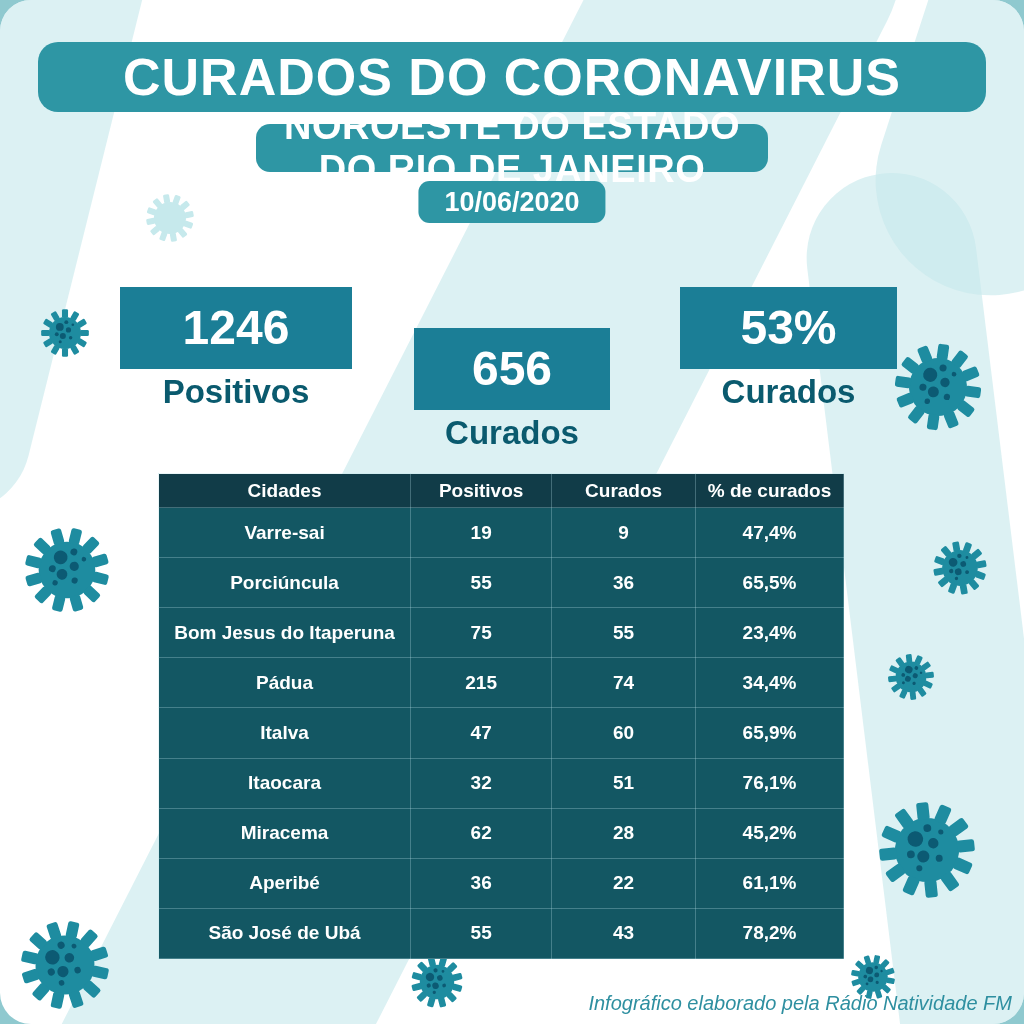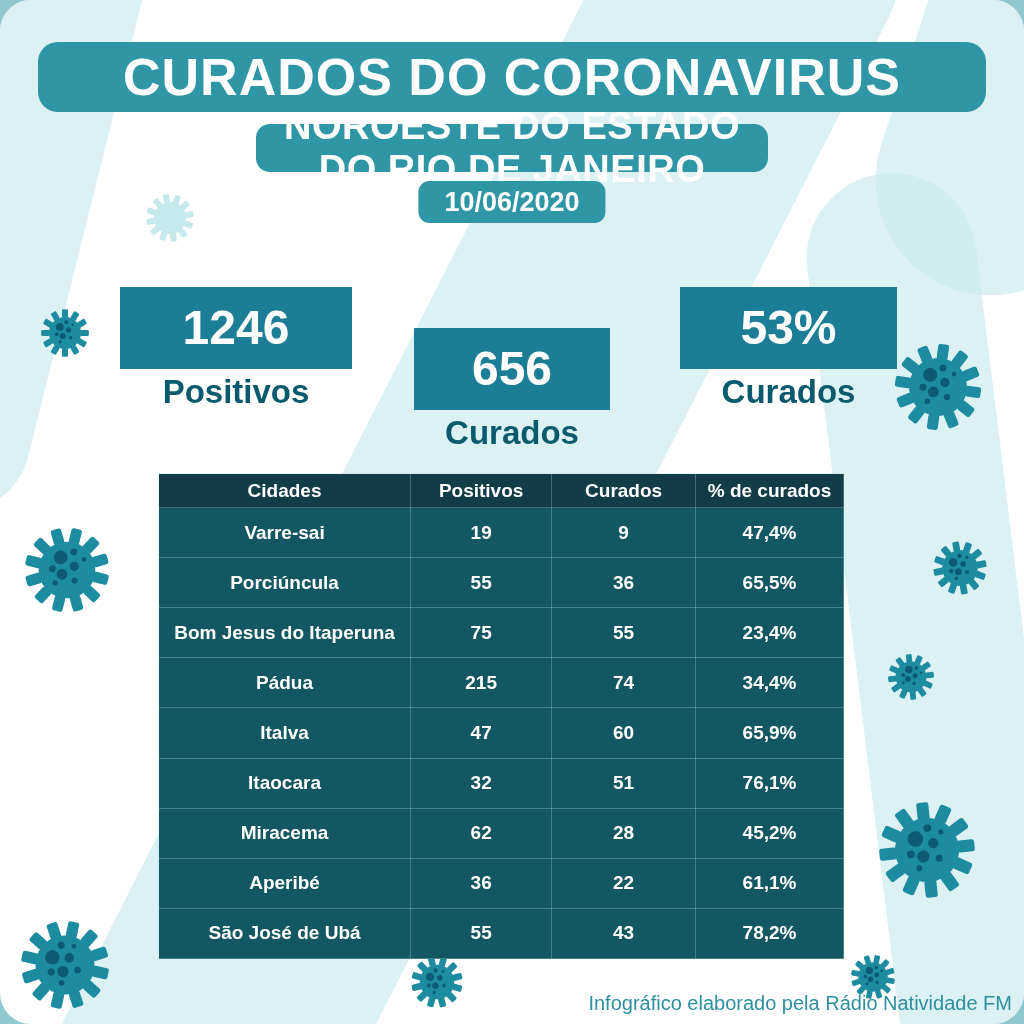--- a/index.html
+++ b/index.html
@@ -43,21 +43,21 @@
                 border-collapse:collapse; table-layout:fixed; }
   .data-table th, .data-table td {
     border:1px solid rgba(185,226,231,.30);
     color:#ffffff; font-weight:bold; font-size:19px; text-align:center;
     padding:0; vertical-align:middle;
   }
   .data-table thead th { background:#113c48; height:34px; }
   .data-table tbody td { background:#135763; }
 
   
-  .credit { position:absolute; right:12px; top:992px; color:#2e8fa0; font-size:20px; }
+  .credit { position:absolute; right:12px; top:992px; color:#2e8fa0; font-size:20px;font-style:italic; }
 
   
   .virus { position:absolute; pointer-events:none; }
 </style>
 </head>
 <body>
 
 <div class="page">
 
   <div class="stripe stripe-left"></div>

